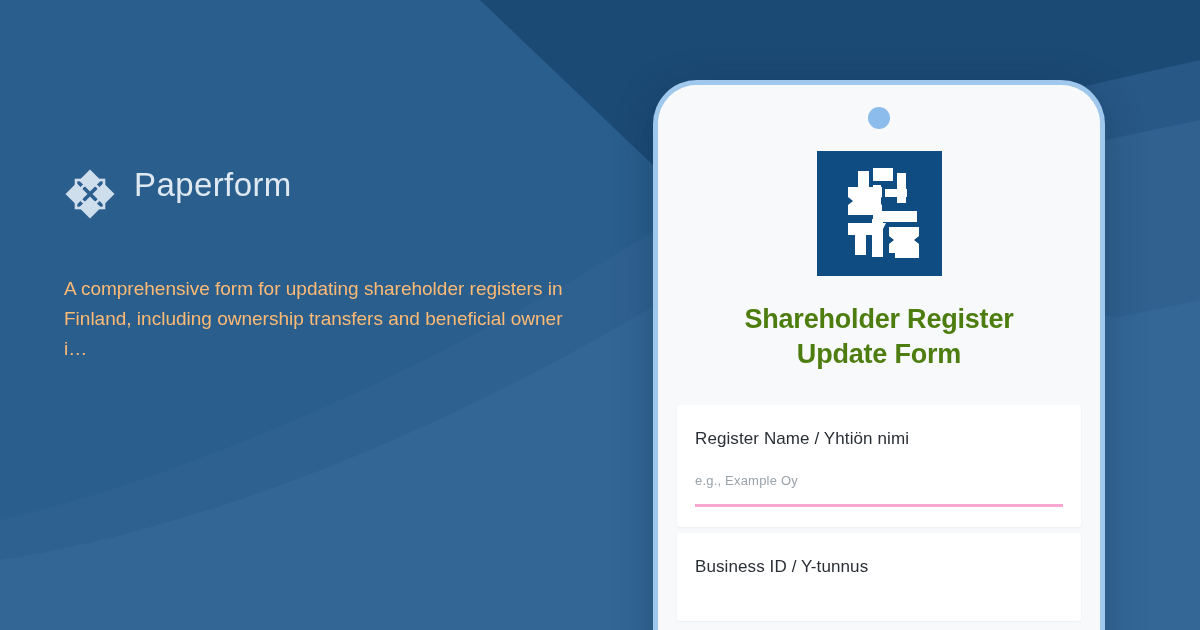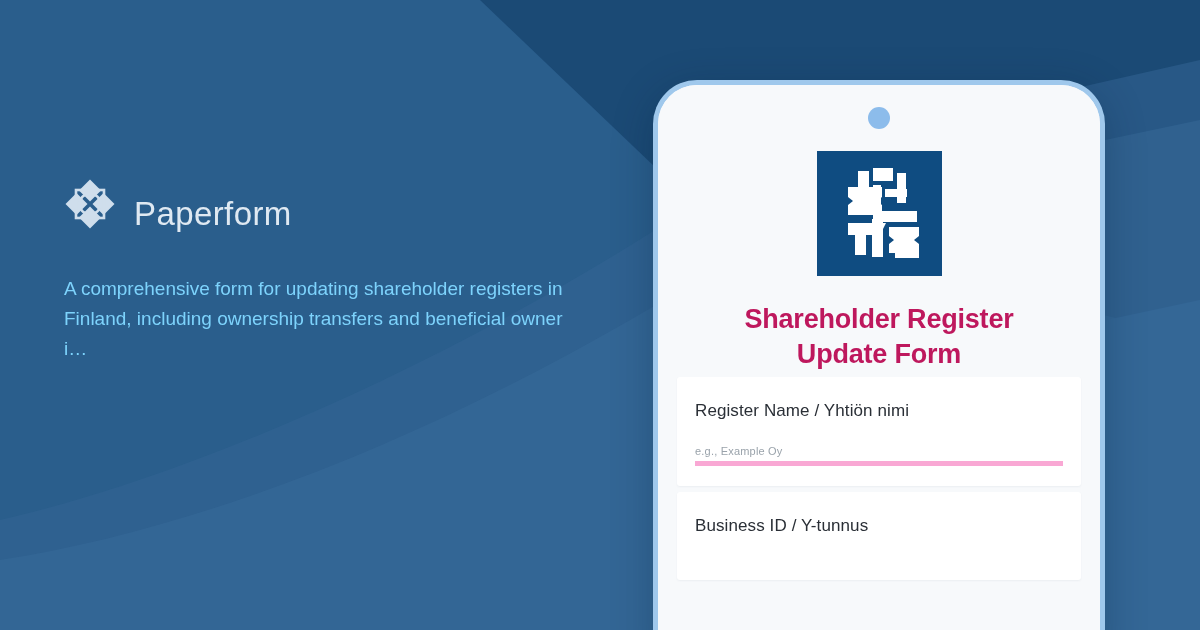--- a/index.html
+++ b/index.html
@@ -22,21 +22,21 @@
   
   .left-col {
     position:absolute;
     left:64px; top:168px;
     width:560px;
     z-index:5;
   }
 
   .brand {
     display:flex;
-    align-items:flex-end;
+    align-items:flex-start;
     gap:18px;
     height:62px;
     margin-bottom:44px;
   }
   .brand-mark { width:52px; height:52px; flex:0 0 52px; display:block; }
   .brand-name {
     font-size:33px;
     letter-spacing:0.4px;
     color:#dfe9f2;
     font-weight:300;
@@ -50,21 +50,21 @@
     font-weight:700;
     color:#ffffff;
     letter-spacing:-0.6px;
     max-width:540px;
     margin-bottom:28px;
   }
 
   .subhead {
     font-size:19px;
     line-height:1.58;
-    color:#7dd3fc;
+    color:#fdba74;
     font-weight:400;
     max-width:500px;
   }
 
   
   .phone {
     position:absolute;
     left:653px; top:80px;
     width:452px; height:580px;
     border:5px solid #9fc8ec;
@@ -97,26 +97,26 @@
     background:#0f4c81;
     flex:0 0 auto;
     display:block;
     margin-bottom:26px;
   }
   .form-logo svg { display:block; width:125px; height:125px; }
 
   .form-title {
     font-size:27px;
     font-weight:700;
-    color:#be185d;
+    color:#4d7c0f;
     text-align:center;
     line-height:1.28;
     letter-spacing:-0.2px;
     width:330px;
-    margin-bottom:6px;
+    margin-bottom:34px;
   }
 
   .cards {
     width:100%;
     padding:0 19px;
     display:flex;
     flex-direction:column;
     gap:6px;
   }
   .field-card {
@@ -126,25 +126,25 @@
     box-shadow:0 1px 2px rgba(20,40,70,.05);
   }
   .field-label {
     font-size:17px;
     color:#2a2f36;
     font-weight:400;
     letter-spacing:0.1px;
     margin-bottom:24px;
   }
   .field-input {
-    font-size:11px;
+    font-size:13px;
     color:#9aa3ab;
     font-weight:400;
-    padding-bottom:4px;
-    border-bottom:5px solid #f9a8d4;
+    padding-bottom:16px;
+    border-bottom:3px solid #f9a8d4;
     letter-spacing:0.2px;
   }
 </style>
 </head>
 <body>
 
 <div id="stage">
 
   <div class="bg-layer">
     <svg class="bg-svg" viewBox="0 0 1200 630" preserveAspectRatio="none">

